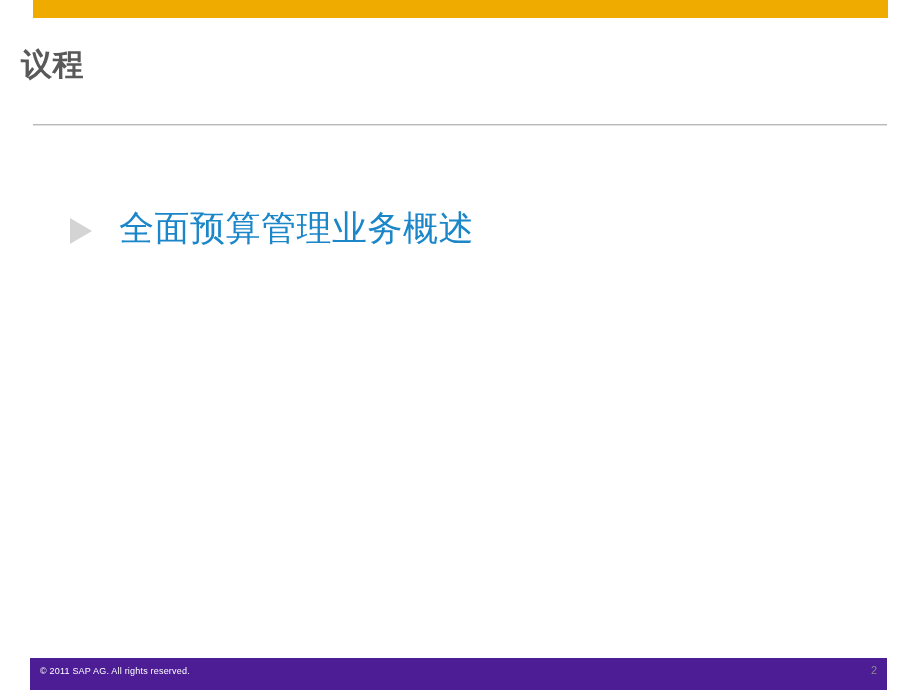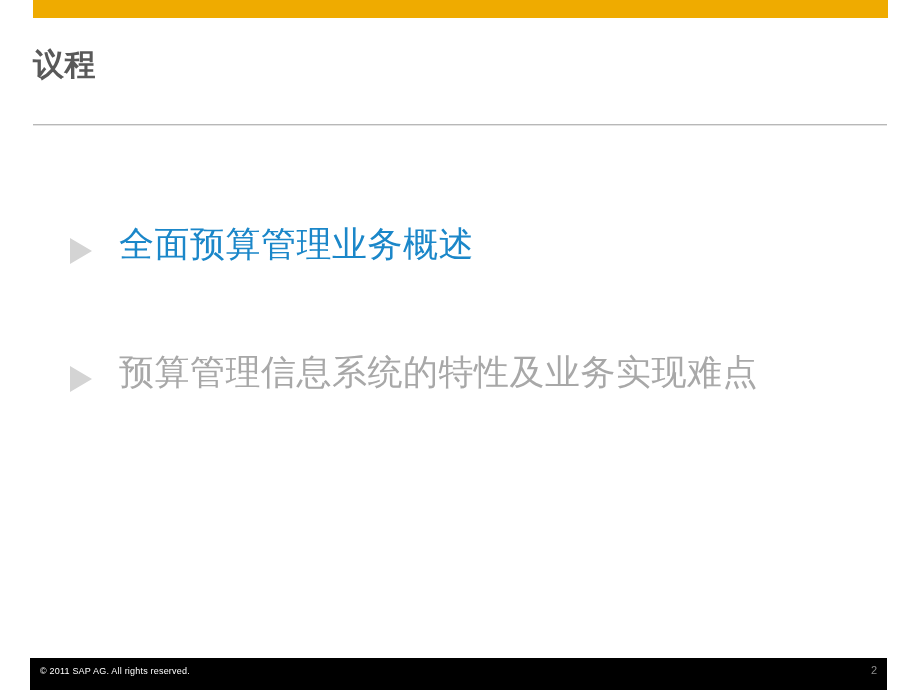--- a/index.html
+++ b/index.html
@@ -24,21 +24,21 @@
     left: 33px;
     top: 0px;
     width: 855px;
     height: 18px;
     background: #efab00;
   }
 
   
   .slide-title {
     position: absolute;
-    left: 33px;
+    left: 21px;
     top: 48px;
     font-size: 31px;
     font-weight: bold;
     color: #595959;
     letter-spacing: 0.5px;
     line-height: 1.1;
     white-space: nowrap;
   }
 
   
@@ -54,23 +54,24 @@
 
   
   .agenda-list {
     position: absolute;
     left: 70px;
     top: 198px;
     width: 800px;
   }
   .agenda-item {
     display: flex;
-    align-items: flex-end;
+    align-items: center;
     height: 66px;
     margin-bottom: 62px;
+    font-family: Liberation Mono, monospace;
   }
   .agenda-item:last-child {
     margin-bottom: 0;
   }
   .bullet-triangle {
     flex: 0 0 auto;
     width: 0;
     height: 0;
     border-top: 13px solid transparent;
     border-bottom: 13px solid transparent;
@@ -90,21 +91,21 @@
     color: #a8a8a8;
   }
 
   
   .footer-bar {
     position: absolute;
     left: 30px;
     top: 658px;
     width: 857px;
     height: 32px;
-    background: #000000;
+    background: #4c1d95;
   }
   .footer-copyright {
     position: absolute;
     left: 10px;
     top: 8px;
     font-size: 9px;
     color: #ffffff;
     white-space: nowrap;
     letter-spacing: 0.2px;
   }
@@ -127,24 +128,20 @@
 
   <div class="title-rule"></div>
 
   <div class="agenda-list">
 
     <div class="agenda-item">
       <span class="bullet-triangle"></span>
       <span class="agenda-label active">全面预算管理业务概述</span>
     </div>
 
-    <div class="agenda-item">
-      <span class="bullet-triangle"></span>
-      <span class="agenda-label inactive">预算管理信息系统的特性及业务实现难点</span>
-    </div>
 
 
   </div>
 
   <div class="footer-bar">
     <span class="footer-copyright">©  2011 SAP AG. All rights reserved.</span>
     <span class="footer-page-number">2</span>
   </div>
 
 </div>

